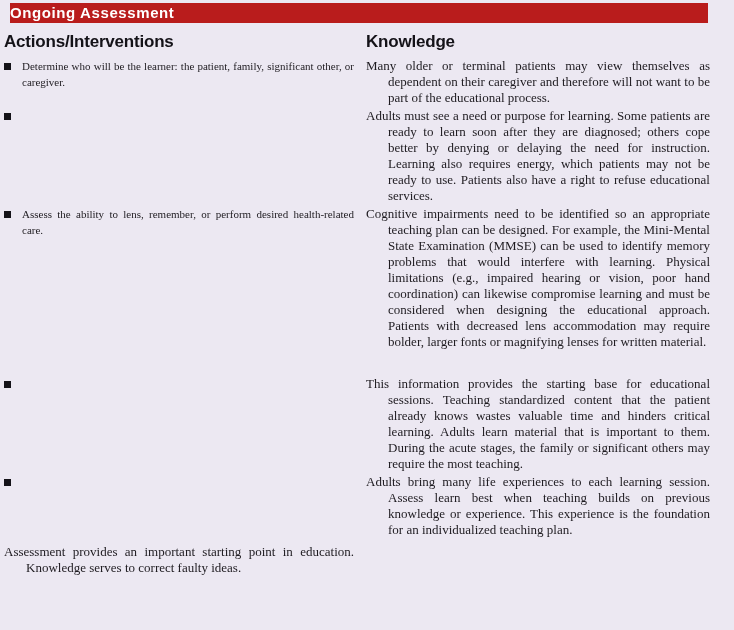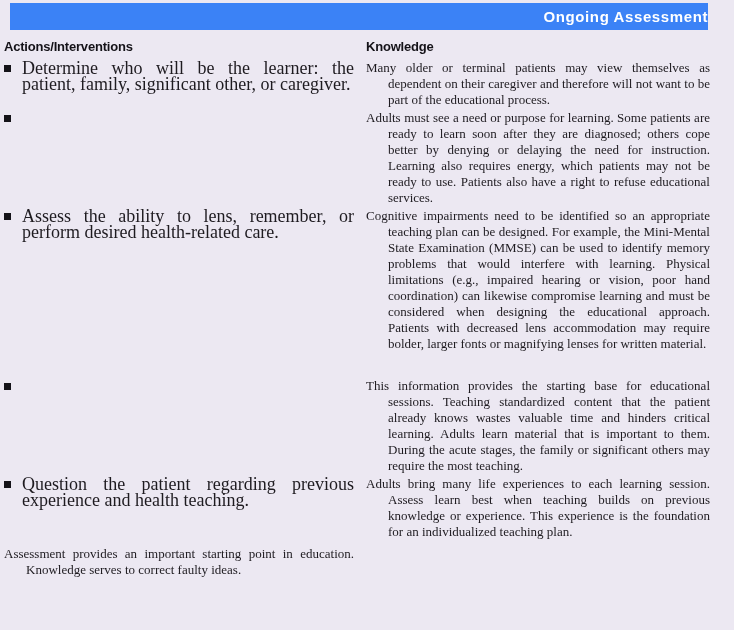--- a/index.html
+++ b/index.html
@@ -15,25 +15,25 @@
     font-family: "Liberation Serif", serif;
   }
   .page {
     width: 734px;
     height: 630px;
     box-sizing: border-box;
     padding: 3px 24px 0 4px;
   }
   .title-bar {
     margin: 0 2px 0 6px;           
-    height: 27px;
-    background: #3b82f6;
+    height: 20px;
+    background: #b91c1c;
     display: flex;
     align-items: center;
-    justify-content: flex-end;
+    justify-content: flex-start;
   }
   .title-bar .title-text {
     color: #ffffff;
     font-family: "Liberation Sans", sans-serif;
     font-weight: bold;
     font-size: 15px;
     letter-spacing: 0.6px;
     line-height: 1;
     padding-bottom: 1px;
   }
@@ -42,42 +42,42 @@
     grid-template-columns: 350px 1fr;
     column-gap: 12px;
   }
   .grid-head {
     margin-top: 9px;
     margin-bottom: 6px;
   }
   .col-header {
     font-family: "Liberation Sans", sans-serif;
     font-weight: bold;
-    font-size: 13px;
+    font-size: 17px;
     letter-spacing: -0.2px;
     color: #141218;
   }
   .row-1 { min-height: 50px; }
   .row-2 { min-height: 98px; }
   .row-3 { min-height: 170px; }
   .row-4 { min-height: 98px; }
   .row-5 { min-height: 70px; }
   .action {
     display: flex;
     align-items: flex-start;
   }
   .bullet {
     flex: 0 0 auto;
     width: 7px;
     height: 7px;
     background: #141218;
     margin: 5px 11px 0 0;
   }
   .action-text {
-    font-size: 18px;
+    font-size: 11px;
     line-height: 16px;
     text-align: justify;
   }
   .rationale {
     font-size: 13px;
     line-height: 16px;
     text-align: justify;
     padding-left: 22px;
     text-indent: -22px;
   }
@@ -122,21 +122,20 @@
   <div class="row row-4">
     <div class="action">
       <span class="bullet"></span>
     </div>
     <div class="rationale">This information provides the starting base for educational sessions. Teaching standardized content that the patient already knows wastes valuable time and hinders critical learning. Adults learn material that is important to them. During the acute stages, the family or significant others may require the most teaching.</div>
   </div>
 
   <div class="row row-5">
     <div class="action">
       <span class="bullet"></span>
-      <div class="action-text">Question the patient regarding previous experience and health teaching.</div>
     </div>
     <div class="rationale">Adults bring many life experiences to each learning session. Assess learn best when teaching builds on previous knowledge or experience. This experience is the foundation for an individualized teaching plan.</div>
   </div>
 
   <div class="row row-6">
     <div class="rationale">Assessment provides an important starting point in education. Knowledge serves to correct faulty ideas.</div>
   </div>
 
 </div>
 

